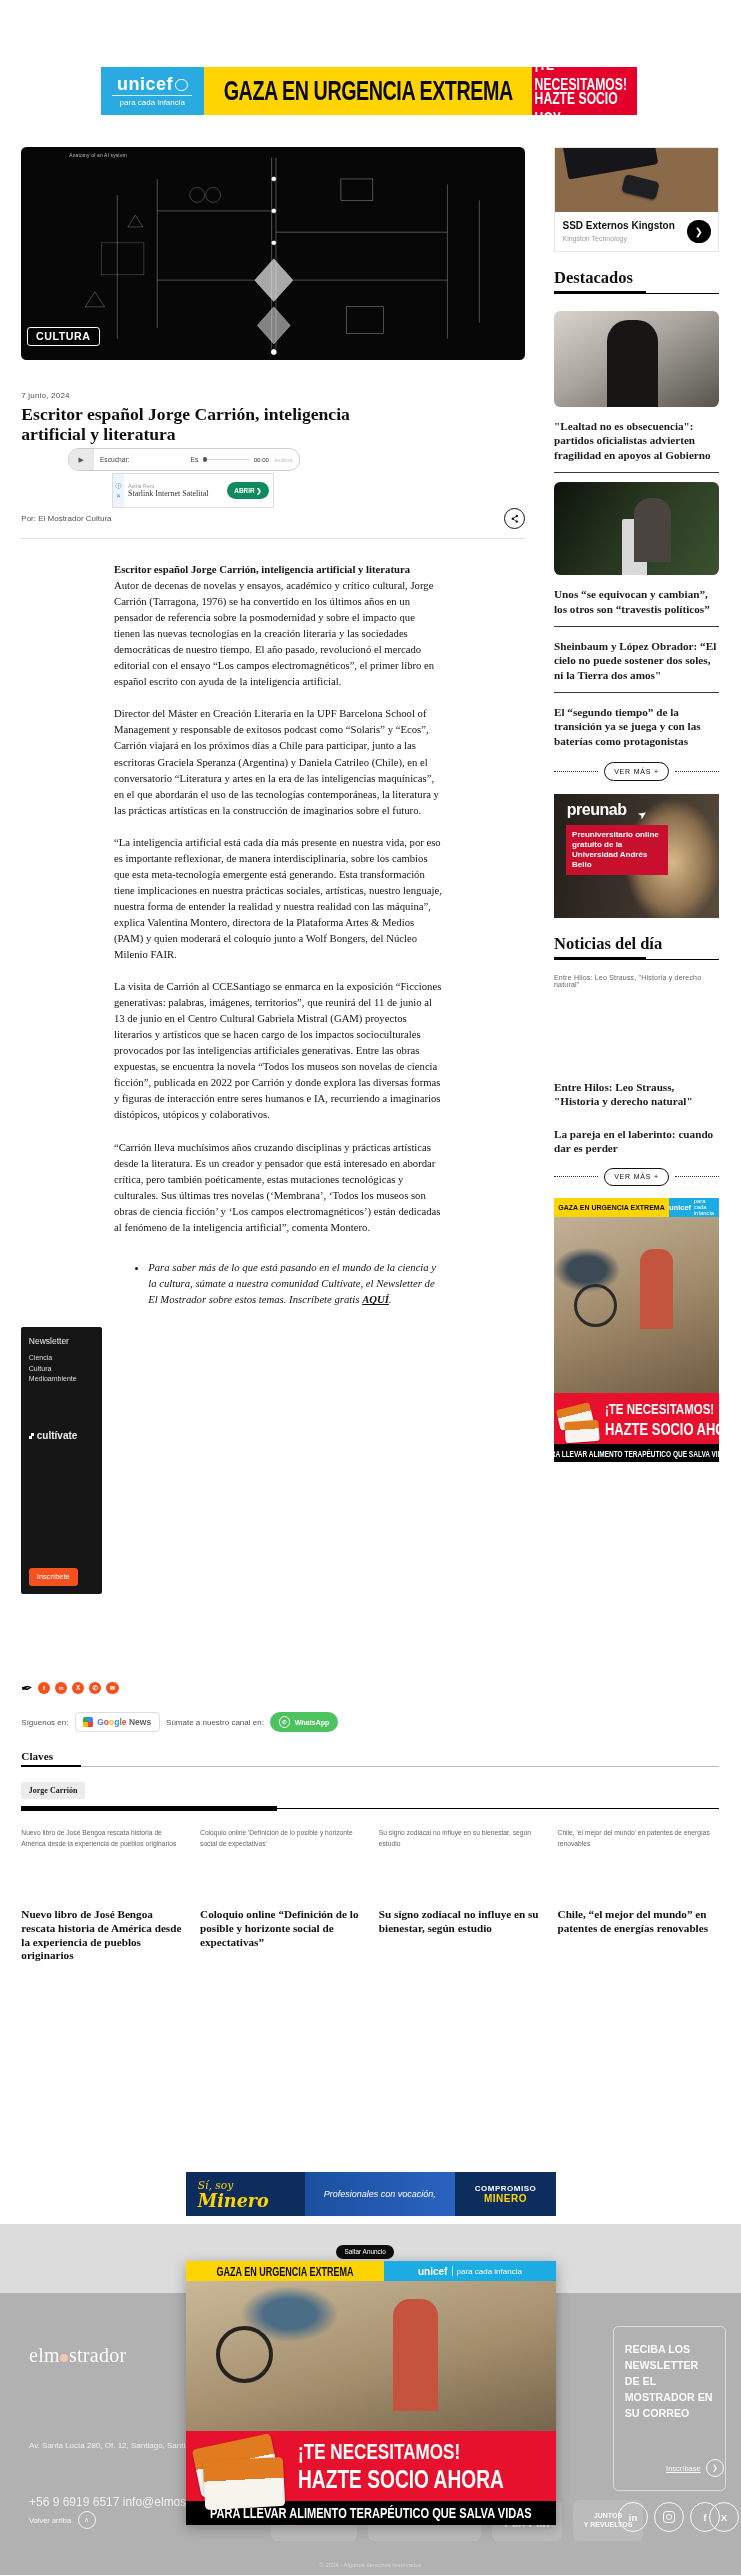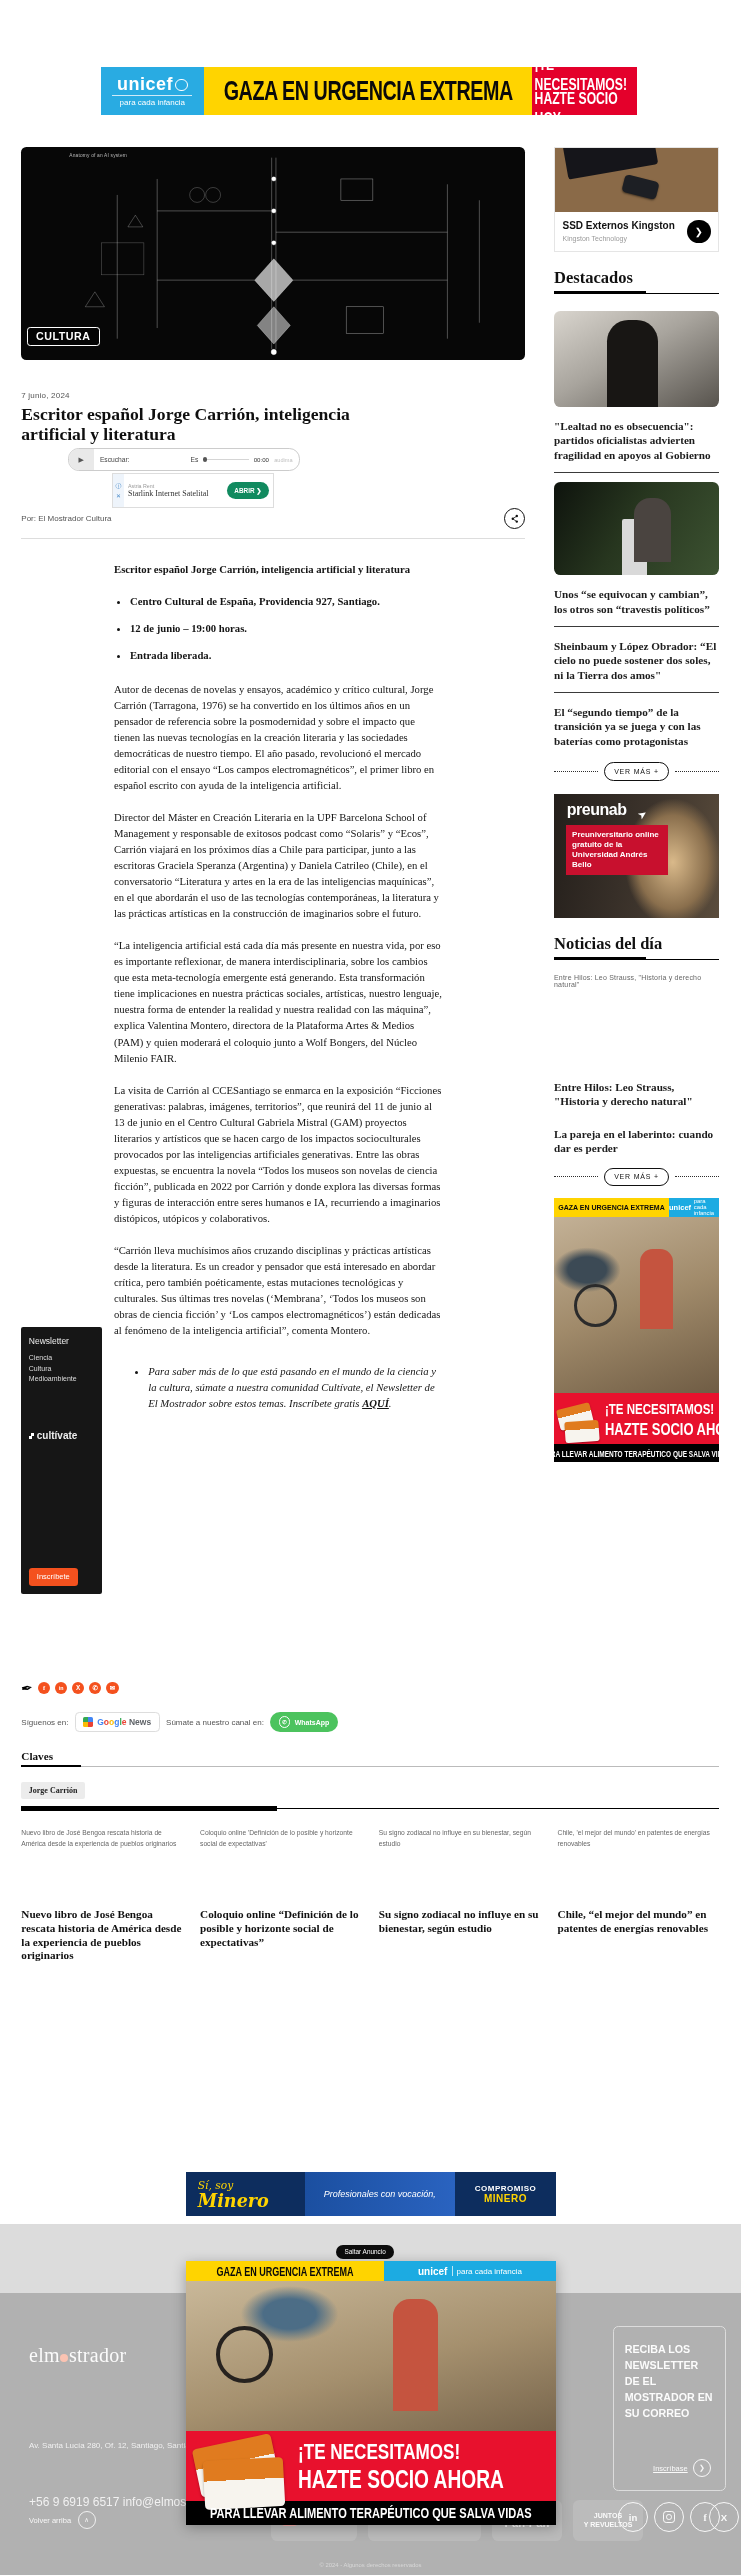--- a/index.html
+++ b/index.html
@@ -233,21 +233,21 @@
   
   #footer .logo{position:absolute;left:29px;top:51px;font-family:"Liberation Serif",serif;font-size:20px;color:#f2f2f2;letter-spacing:0.3px;}
   #footer .logo .dot{display:inline-block;width:8px;height:8px;border-radius:50%;background:#f4511e;margin:0 0.5px;}
   #footer .addr{position:absolute;left:29px;top:148px;font-size:8px;color:#d8d8d8;}
   #footer .contact{position:absolute;left:29px;top:202px;font-size:12px;color:#d8d8d8;}
   #footer .col1{position:absolute;left:280px;top:68px;}
   #footer .col2{position:absolute;left:442px;top:86px;}
   #footer .flink{font-size:8px;color:#e8e8e8;margin-bottom:19px;cursor:pointer;}
   #footer .nlbox{position:absolute;left:613px;top:33px;width:113px;height:165px;border:0.5px solid #9a9a9a;border-radius:5.3px;padding:14px 10.7px;box-sizing:border-box;}
   #footer .nlbox .t{font-size:10.7px;font-weight:bold;line-height:1.5;color:#f5f5f5;}
-  #footer .nlbox .cta{position:absolute;right:14px;bottom:12.8px;display:flex;align-items:center;gap:5.3px;cursor:pointer;}
+  #footer .nlbox .cta{position:absolute;right:1px;bottom:12.8px;display:flex;align-items:center;gap:5.3px;cursor:pointer;}
   #footer .nlbox .cta .w{font-size:7.5px;color:#f0f0f0;text-decoration:underline;}
   #footer .nlbox .cta .circ{width:16px;height:16px;border:1.1px solid #e8e8e8;border-radius:50%;display:flex;align-items:center;justify-content:center;color:#e8e8e8;font-size:7px;}
   #footer .back{position:absolute;left:29px;top:218px;display:flex;align-items:center;gap:6.4px;font-size:7.5px;color:#e5e5e5;cursor:pointer;}
   #footer .back .circ{width:16px;height:16px;border:1.1px solid #cfcfcf;border-radius:50%;display:flex;align-items:center;justify-content:center;font-size:6.4px;}
   .badge{position:absolute;top:207px;height:41px;background:#3a3a3a;border-radius:6.4px;display:flex;align-items:center;justify-content:center;color:#f2f2f2;cursor:pointer;}
   #b-yt{left:271px;width:86px;gap:4.3px;font-weight:bold;font-size:10.7px;}
   #b-yt .play{width:15px;height:10.7px;background:#e62117;border-radius:2.7px;color:#fff;display:flex;align-items:center;justify-content:center;font-size:5.3px;}
   #b-cita{left:368px;width:113px;font-weight:bold;font-size:11.2px;font-family:"Liberation Serif",serif;}
   #b-pan{left:492px;width:70px;flex-direction:column;line-height:1;}
   #b-pan .al{font-size:5.9px;font-weight:bold;}
@@ -353,25 +353,20 @@
           <line x1="16" y1="6" x2="8" y2="11"></line>
           <line x1="8" y1="13" x2="16" y2="18"></line>
         </g>
     </svg>
   </span>
 </div>
 <div class="abs" id="divider-main"></div>
 
 <div class="abs" id="body-col">
   <div class="lede">Escritor español Jorge Carrión, inteligencia artificial y literatura</div>
-  <ul class="ev">
-    <li>Centro Cultural de España, Providencia 927, Santiago.</li>
-    <li>12 de junio – 19:00 horas.</li>
-    <li>Entrada liberada.</li>
-  </ul>
   <p>Autor de decenas de novelas y ensayos, académico y crítico cultural, Jorge Carrión (Tarragona, 1976) se ha convertido en los últimos años en un pensador de referencia sobre la posmodernidad y sobre el impacto que tienen las nuevas tecnologías en la creación literaria y las sociedades democráticas de nuestro tiempo. El año pasado, revolucionó el mercado editorial con el ensayo “Los campos electromagnéticos”, el primer libro en español escrito con ayuda de la inteligencia artificial.</p>
   <p>Director del Máster en Creación Literaria en la UPF Barcelona School of Management y responsable de exitosos podcast como “Solaris” y “Ecos”, Carrión viajará en los próximos días a Chile para participar, junto a las escritoras Graciela Speranza (Argentina) y Daniela Catrileo (Chile), en el conversatorio “Literatura y artes en la era de las inteligencias maquínicas”, en el que abordarán el uso de las tecnologías contemporáneas, la literatura y las prácticas artísticas en la construcción de imaginarios sobre el futuro.</p>
   <p>“La inteligencia artificial está cada día más presente en nuestra vida, por eso es importante reflexionar, de manera interdisciplinaria, sobre los cambios que esta meta-tecnología emergente está generando. Esta transformación tiene implicaciones en nuestra prácticas sociales, artísticas, nuestro lenguaje, nuestra forma de entender la realidad y nuestra realidad con las máquina”, explica Valentina Montero, directora de la Plataforma Artes &amp; Medios (PAM) y quien moderará el coloquio junto a Wolf Bongers, del Núcleo Milenio FAIR.</p>
   <p>La visita de Carrión al CCESantiago se enmarca en la exposición “Ficciones generativas: palabras, imágenes, territorios”, que reunirá del 11 de junio al 13 de junio en el Centro Cultural Gabriela Mistral (GAM) proyectos literarios y artísticos que se hacen cargo de los impactos socioculturales provocados por las inteligencias artificiales generativas. Entre las obras expuestas, se encuentra la novela “Todos los museos son novelas de ciencia ficción”, publicada en 2022 por Carrión y donde explora las diversas formas y figuras de interacción entre seres humanos e IA, recurriendo a imaginarios distópicos, utópicos y colaborativos.</p>
   <p>“Carrión lleva muchísimos años cruzando disciplinas y prácticas artísticas desde la literatura. Es un creador y pensador que está interesado en abordar crítica, pero también poéticamente, estas mutaciones tecnológicas y culturales. Sus últimas tres novelas (‘Membrana’, ‘Todos los museos son obras de ciencia ficción’ y ‘Los campos electromagnéticos’) están dedicadas al fenómeno de la inteligencia artificial”, comenta Montero.</p>
   <ul class="note">
     <li><span>Para saber más de lo que está pasando en el mundo de la ciencia y la cultura, súmate a nuestra comunidad Cultívate, el Newsletter de El Mostrador sobre estos temas. Inscríbete gratis </span><a>AQUÍ</a><span>.</span></li>
   </ul>
 </div>
 

